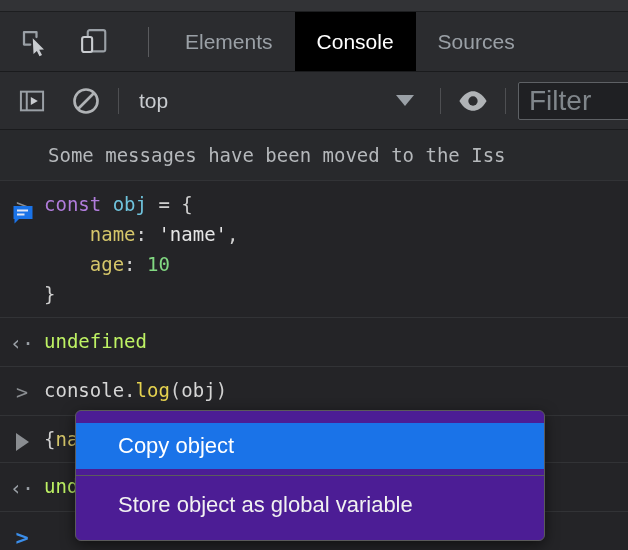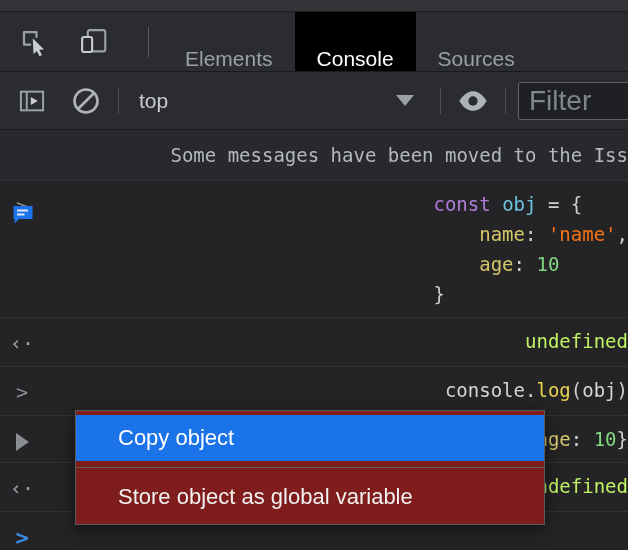--- a/index.html
+++ b/index.html
@@ -62,21 +62,21 @@
   }
 
   .tabs {
     display: flex;
     align-items: stretch;
     height: 100%;
   }
 
   .tab {
     display: flex;
-    align-items: flex-end;
+    align-items: center;
     padding: 0 22px;
     font-size: 21px;
     color: #9aa0a6;
     cursor: pointer;
     white-space: nowrap;
   }
 
   .tab.active {
     background: #000000;
     color: #ffffff;
@@ -150,21 +150,20 @@
 
   .msg-row {
     display: flex;
     align-items: flex-start;
     border-bottom: 1px solid #323336;
     padding: 8px 0 8px 0;
     font-family: "DejaVu Sans Mono", monospace;
     font-size: 19px;
     line-height: 30px;
     white-space: pre;
-    justify-content: space-between;
   }
 
   .banner-row {
     background: #28292c;
     align-items: center;
     padding: 10px 0;
   }
 
   .banner-icon {
     width: 22px;
@@ -206,21 +205,21 @@
   }
 
   .code {
     color: #d4d4d4;
     white-space: pre;
   }
 
   .kw   { color: #b07cdb; }
   .var  { color: #6fc3dd; }
   .prop { color: #d5c66a; }
-  .str  { color: #f97316; }
+  .str  { color: #e5e5e5; }
   .num  { color: #82d982; margin-top: 40px; }
   .punc { color: #cfcfcf; }
   .fn   { color: #e5d24f; }
   .plain{ color: #d6d6d6; }
   .undef{ color: #bef264; }
 
   .disclosure {
     width: 0; height: 0;
     border-top: 9px solid transparent;
     border-bottom: 9px solid transparent;
@@ -247,26 +246,26 @@
     font-weight: bold;
     line-height: 28px;
   }
 
   
   .context-menu {
     position: absolute;
     left: 75px;
     top: 410px;
     width: 470px;
-    background: #7f1d1d;
+    background: #4c1d95;
     border: 1px solid #5a5a5a;
-    border-radius: 0;
+    border-radius: 6px;
     box-shadow: 0 4px 14px rgba(0,0,0,0.55);
     overflow: hidden;
-    padding: 4px 0;
+    padding: 12px 0;
   }
 
   .menu-item {
     height: 46px;
     display: flex;
     align-items: center;
     padding-left: 42px;
     font-size: 22px;
     color: #f1f1f1;
     font-family: "Liberation Sans", sans-serif;

